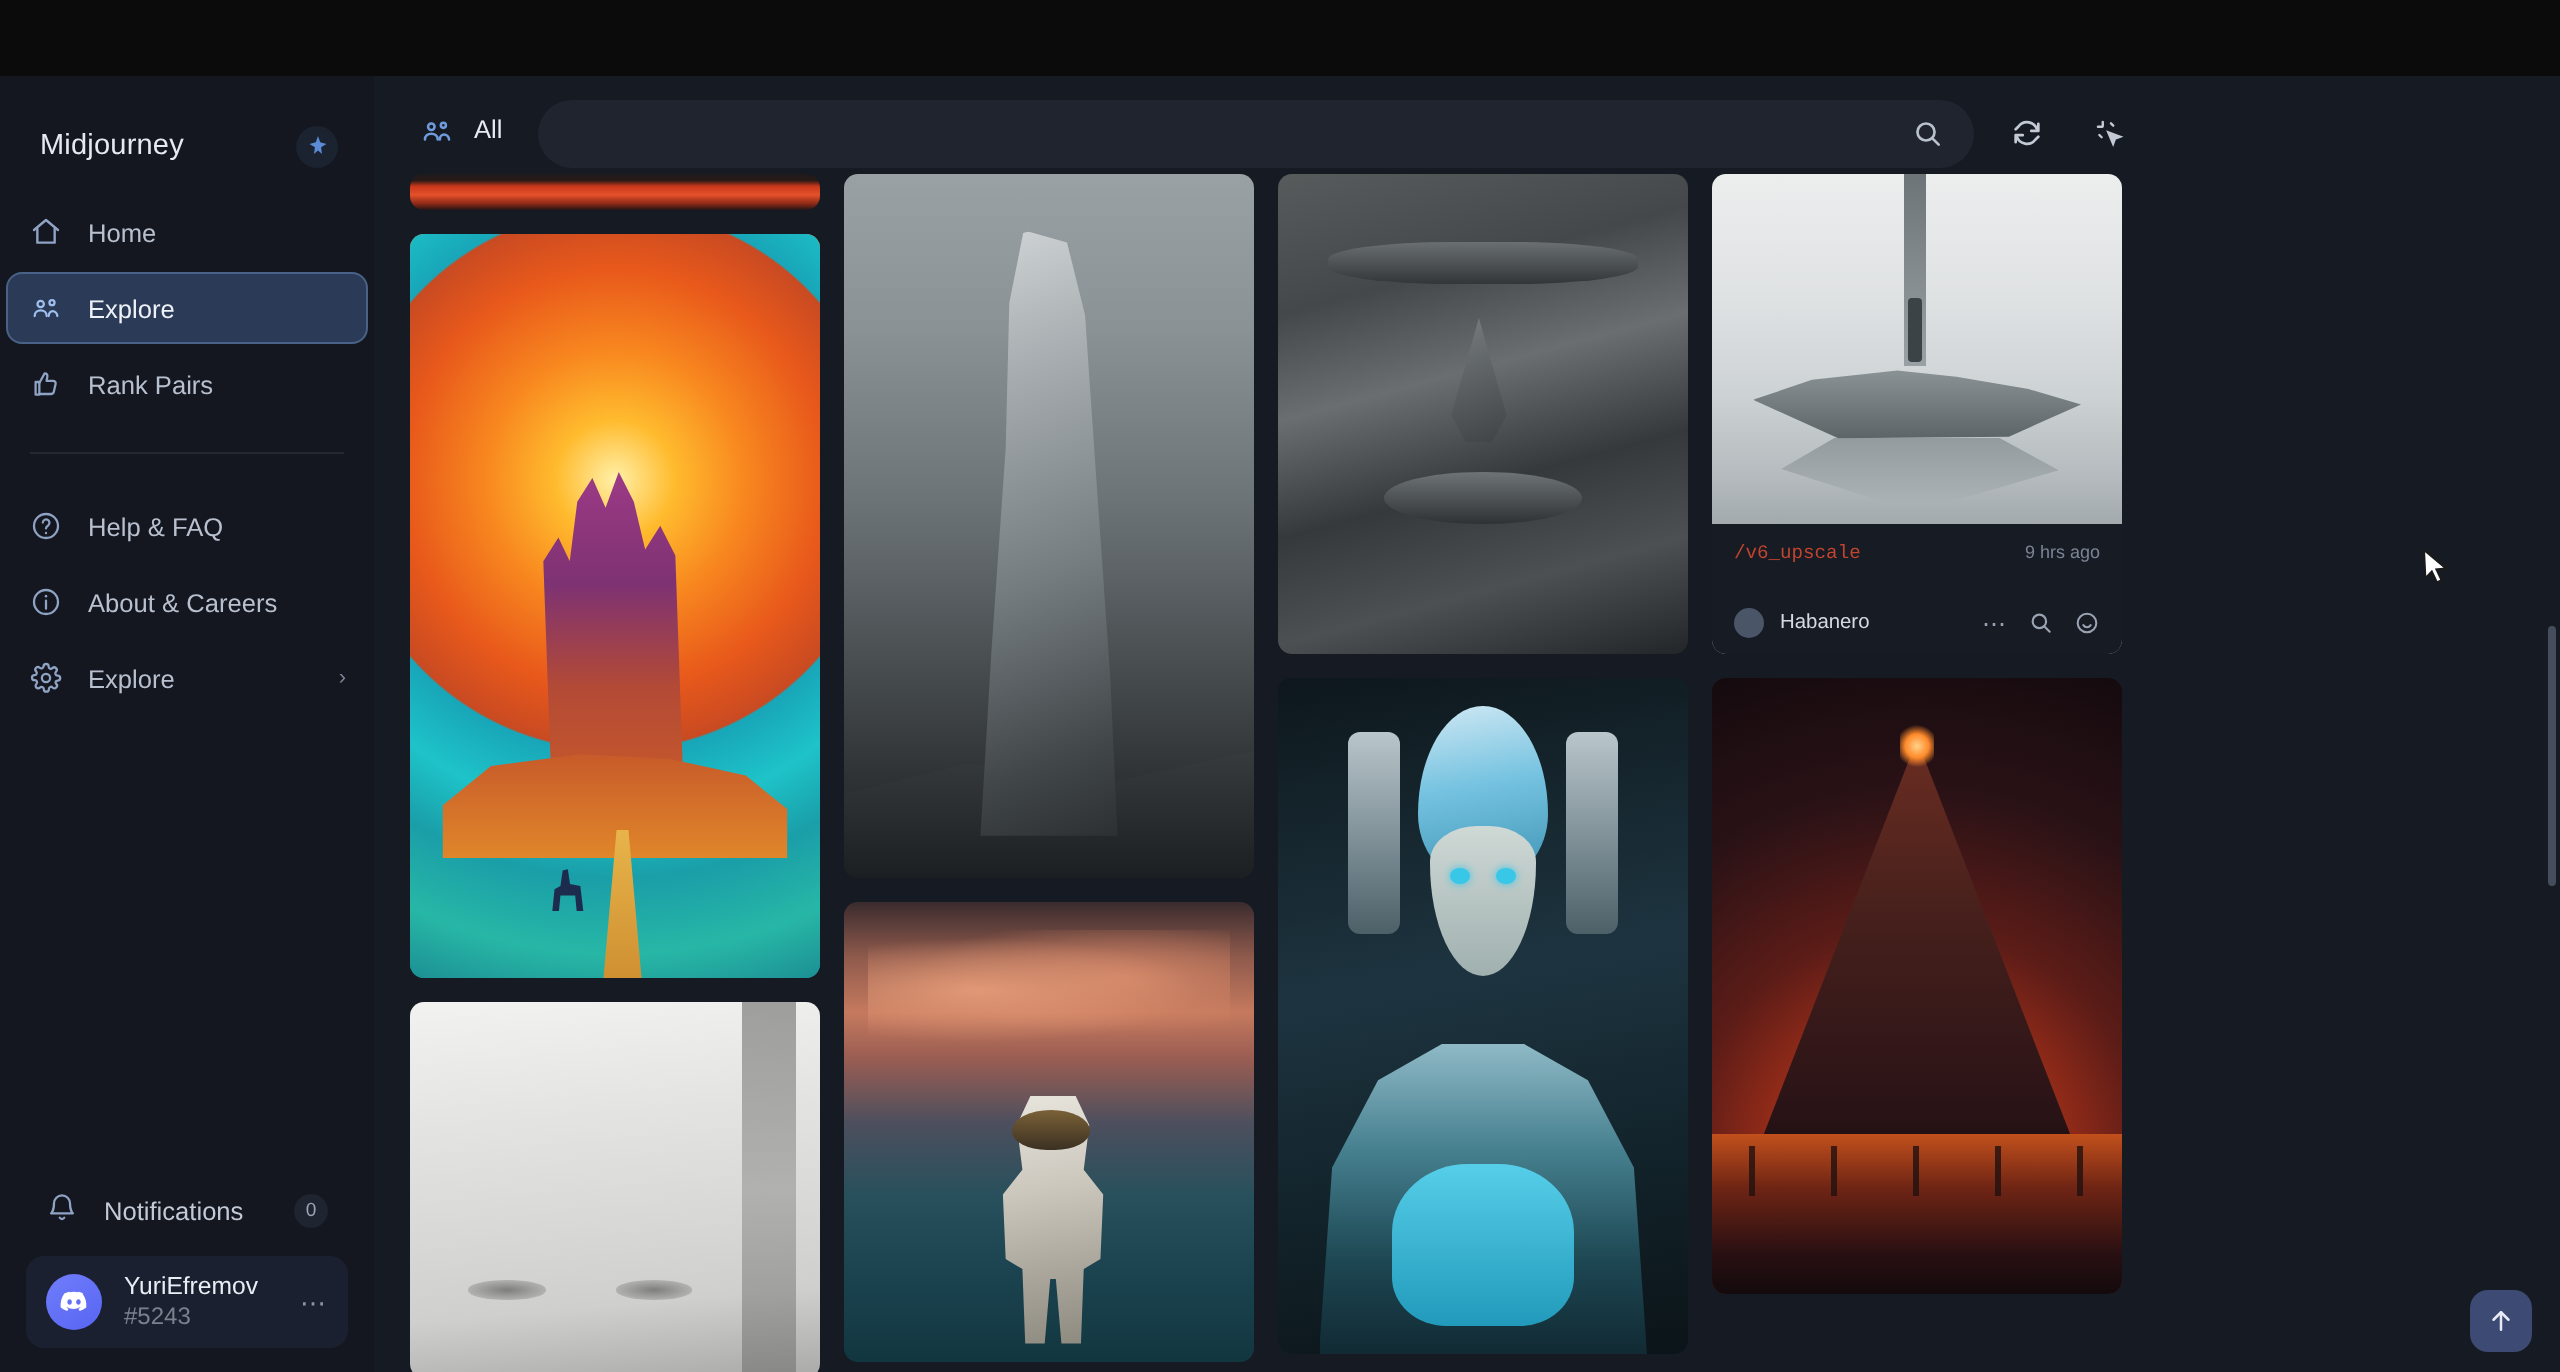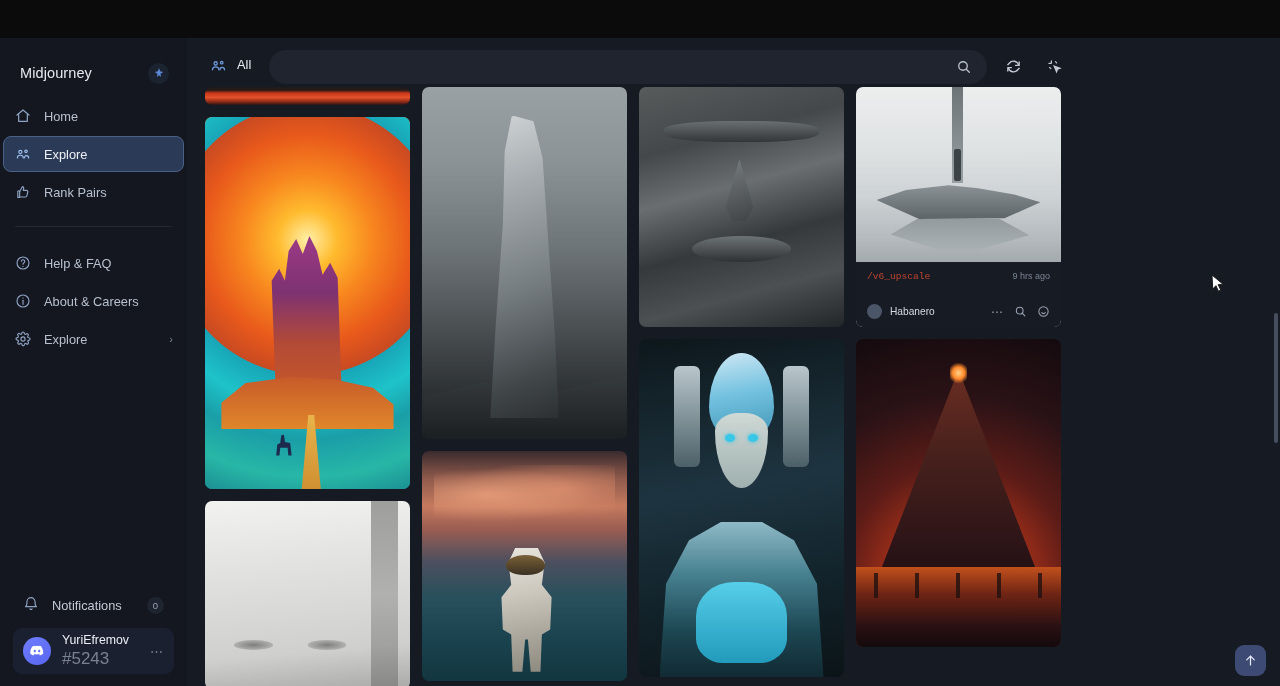--- a/index.html
+++ b/index.html
@@ -62,21 +62,21 @@
     display: flex; align-items: center; gap: 11px;
     height: 46px; padding: 16px 10px; border-radius: 9px;
     background: #1b2030; margin-top: 6px;
   }
   .avatar {
     width: 28px; height: 28px; border-radius: 50%;
     background: linear-gradient(145deg,#6f7dfb,#5865f2);
     display: flex; align-items: center; justify-content: center; flex: 0 0 28px;
   }
   .uname { color: #e9edf4; font-size: 12.3px; line-height: 1.25; }
-  .utag { color: #79818f; font-size: 17px; line-height: 1.25; }
+  .utag { color: #79818f; font-size: 12px; line-height: 1.25; }
   .udots { margin-left: auto; color: #8b94a5; font-size: 13px; letter-spacing: 1px; }
 
   
   .main { position: absolute; left: 187px; top: 38px; width: 1093px; height: 648px; background: #161a23; }
 
   .toolbar {
     position: absolute; left: 0; top: 0; width: 1093px; height: 57px;
     display: flex; align-items: center; padding: 0 20px 0 17px; gap: 12px;
   }
   .filterbtn {

